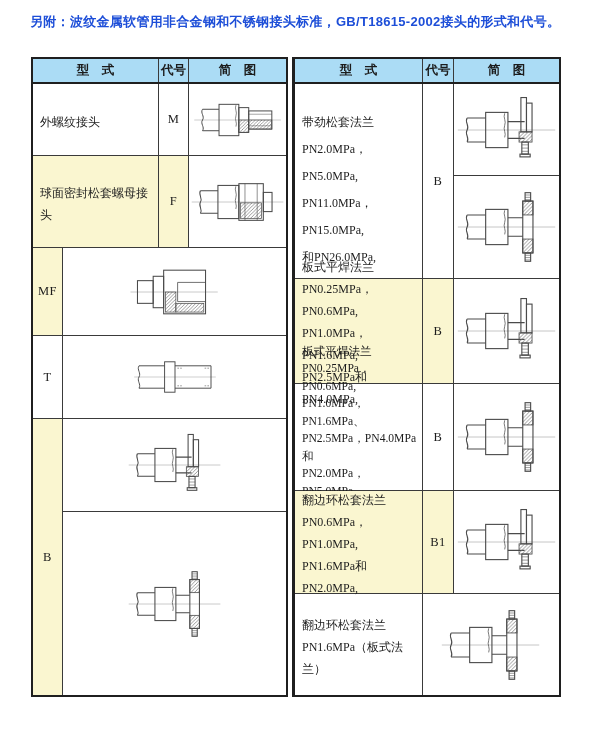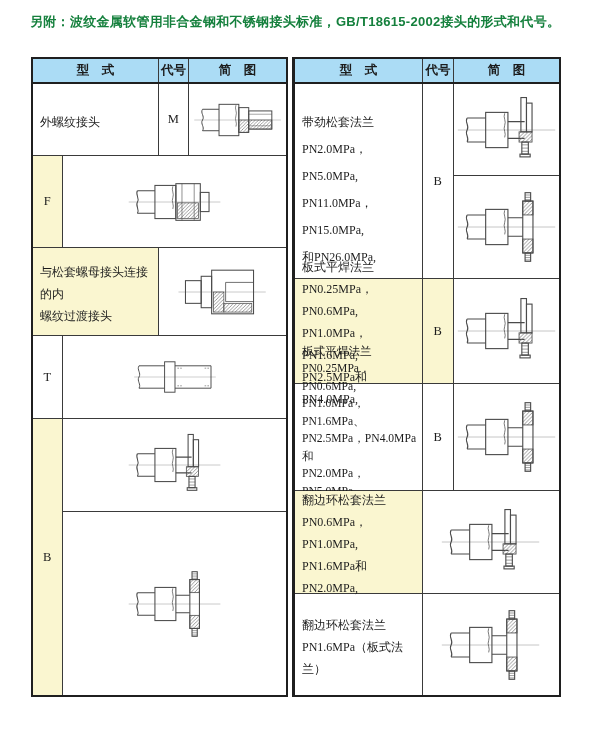--- a/index.html
+++ b/index.html
@@ -2,21 +2,21 @@
 <html><head>
 <meta charset="utf-8">
 <style>
   * { margin:0; padding:0; box-sizing:border-box; }
   html,body { width:600px; height:740px; background:#ffffff; overflow:hidden;
               font-family:"Liberation Serif","DejaVu Serif",serif; color:#1c1c1c; }
   .page { position:relative; width:600px; height:740px; background:#fff; }
 
   .doc-title { position:absolute; left:30px; top:13px; width:555px;
                font-family:"Liberation Sans","DejaVu Sans",sans-serif;
-               font-weight:bold; font-size:13px; letter-spacing:0.3px; color:#15803d; }
+               font-weight:bold; font-size:13px; letter-spacing:0.3px; color:#1d4ed8; }
 
   .ftable { position:absolute; top:57px; height:640px; border:2px solid #1f1f1f;
             background:#fff; display:flex; flex-direction:column; }
   .ftable.left  { left:31px;  width:257px; }
   .ftable.right { left:292px; width:269px; border-left-width:3px; }
 
   .row { display:flex; border-bottom:1.5px solid #3a3a3a; }
   .row:last-child { border-bottom:none; }
   .hdr { background:#abdcf5; border-bottom:2px solid #1f1f1f; }
   .hl  { background:#faf6d0; }
@@ -172,35 +172,37 @@
           <span class="code-text">M</span>
         </div>
       <div class="cell c3">
         <svg class="sketch" width="96" height="66" viewBox="0 0 110 80">
             <use href="#sym-m"></use>
           </svg>
       </div>
     </div>
 
     <div class="row" style="height:92px">
+      <div class="cell c1 hl">
+          <span class="type-text">球面密封松套螺母接头</span>
+        </div>
       <div class="cell c2 hl">
           <span class="code-text">F</span>
         </div>
       <div class="cell c3">
         <svg class="sketch" width="96" height="70" viewBox="0 0 110 80">
             <use href="#sym-f"></use>
           </svg>
       </div>
     </div>
 
 
     <div class="row" style="height:88px">
-      <div class="cell c1 hl">
-          <span class="type-text">与松套螺母接头连接的内
-螺纹过渡接头</span>
+      <div class="cell c2 hl">
+          <span class="code-text">MF</span>
         </div>
       <div class="cell c3">
         <svg class="sketch" width="96" height="70" viewBox="0 0 110 80">
             <use href="#sym-mf"></use>
           </svg>
       </div>
     </div>
 
     <div class="row" style="height:83px">
       <div class="cell c2">
@@ -302,20 +304,23 @@
           </svg>
       </div>
     </div>
 
     <div class="row" style="height:103px">
       <div class="cell c1 hl">
           <span class="type-text">翻边环松套法兰
 PN0.6MPa，PN1.0MPa,
 PN1.6MPa和PN2.0MPa,</span>
         </div>
+      <div class="cell c2 hl">
+          <span class="code-text">B1</span>
+        </div>
       <div class="cell c3">
         <svg class="sketch" width="102" height="82" viewBox="0 0 110 80">
             <use href="#sym-flange-up"></use>
           </svg>
       </div>
     </div>
 
     <div class="row" style="flex:1">
       <div class="cell c1">
           <span class="type-text">翻边环松套法兰

